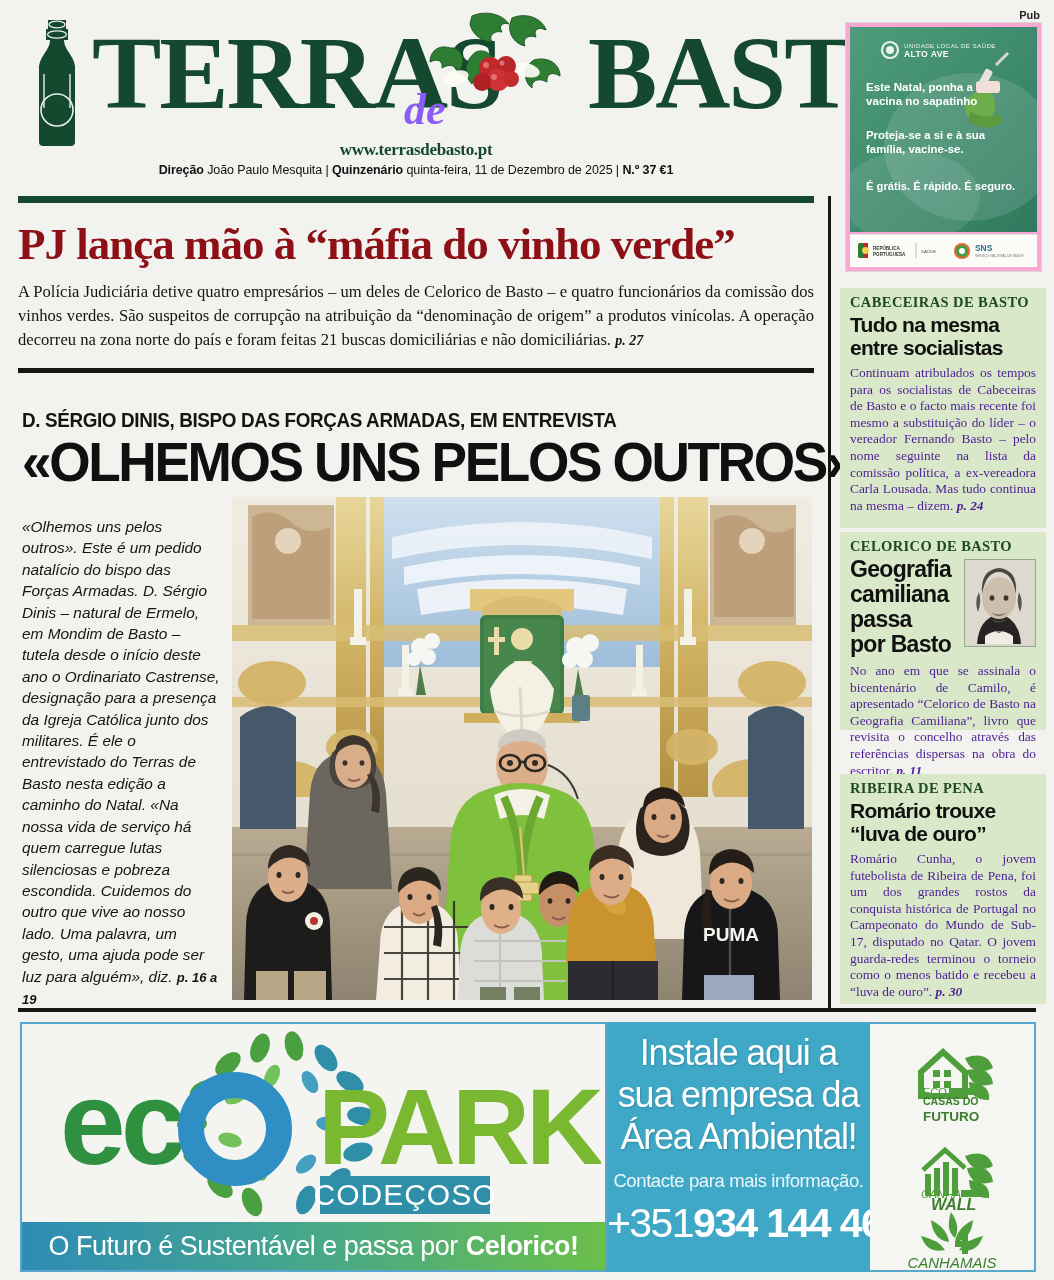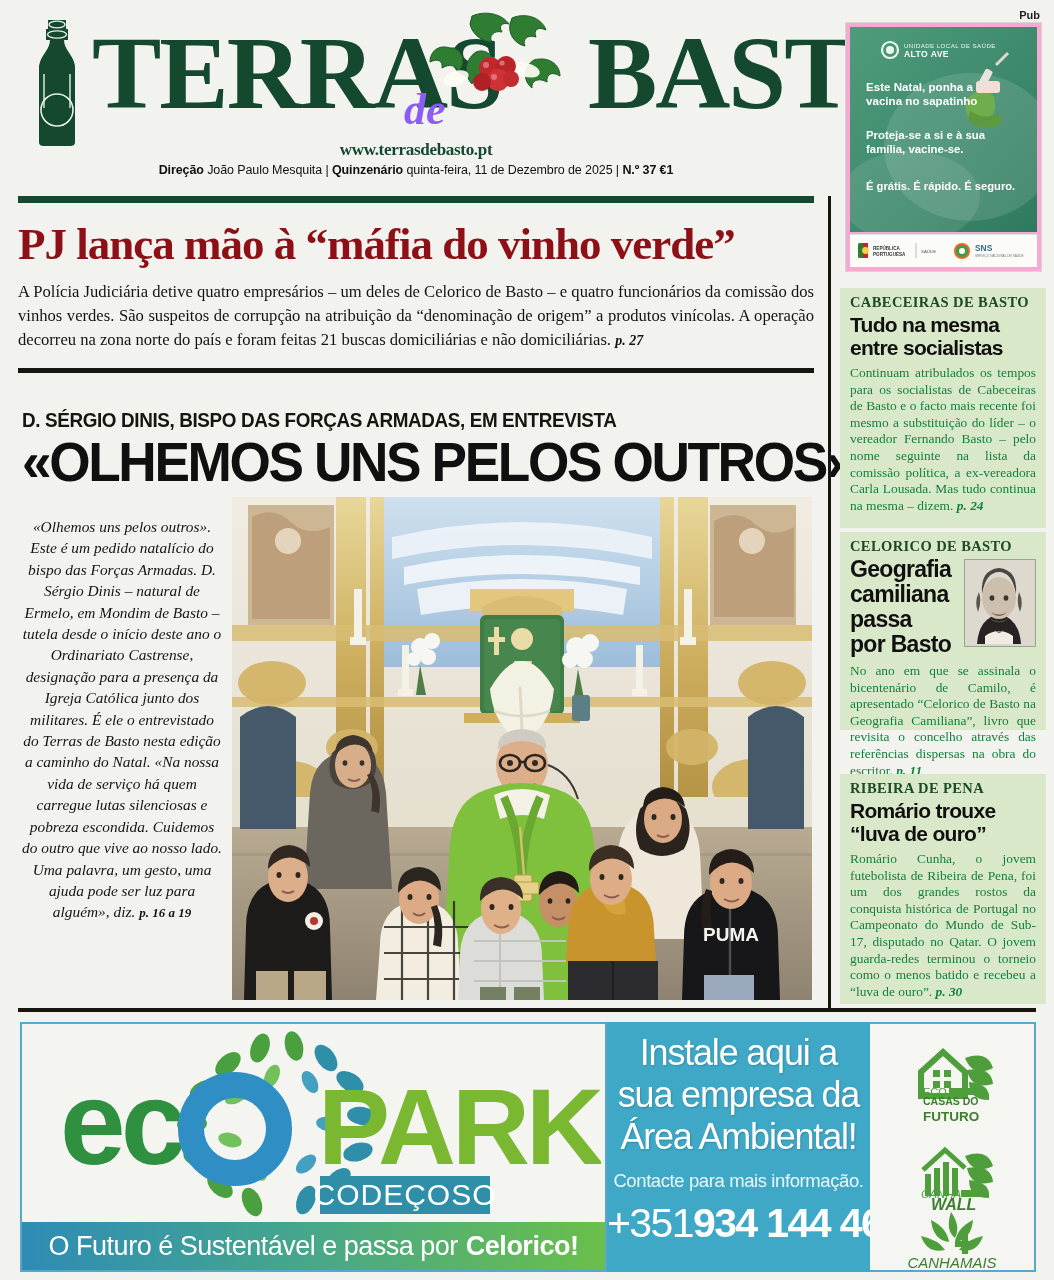--- a/index.html
+++ b/index.html
@@ -64,22 +64,22 @@
   .big-head{
     position:absolute;left:22px;top:432px;width:810px;
     font-family:"Liberation Sans", sans-serif;font-weight:bold;
     font-size:56px;line-height:60px;color:#101010;letter-spacing:-2.5px;
     transform:scaleX(0.95);transform-origin:left center;white-space:nowrap;
   }
 
   
   .lede-col{
     position:absolute;left:22px;top:516px;width:200px;height:490px;
-    font-family:Liberation Serif, serif;font-style:italic;
-    font-size:15.4px;line-height:21.4px;color:#16160f;text-align:center;
+    font-family:Liberation Sans, sans-serif;font-style:italic;
+    font-size:15.4px;line-height:21.4px;color:#16160f;text-align:left;
   }
   .lede-col .ref{font-weight:bold;font-size:13px;}
 
   
   .photo{position:absolute;left:232px;top:497px;width:580px;height:503px;overflow:hidden;background:#b9b2a4;}
   .photo svg{display:block;}
 
   
   .pub-label{
     position:absolute;right:14px;top:9px;font-size:11px;font-weight:bold;color:#222;
@@ -98,21 +98,21 @@
   .side-kicker{
     font-family:"Liberation Serif", serif;font-weight:bold;font-size:14.5px;
     color:#1c4a24;letter-spacing:0.4px;margin:0 0 2px 0;
   }
   .side-head{
     font-family:"Liberation Sans", sans-serif;font-weight:bold;
     font-size:21px;line-height:23px;color:#101010;letter-spacing:-0.7px;margin:0 0 6px 0;
   }
   .side-body{
     font-family:"Liberation Serif", serif;font-size:13.4px;line-height:16.6px;
-    color:#15803d;text-align:justify;margin:0;
+    color:#4c1d95;text-align:justify;margin:0;
   }
   .side-body i{font-weight:bold;font-style:italic;}
   .portrait{
     float:right;width:70px;height:86px;margin:2px 0 3px 7px;
     border:1px solid #9aa78d;overflow:hidden;background:#d7d7ce;
   }
 
   
   .rule-bottom{position:absolute;left:18px;top:1008px;width:1018px;height:4px;background:#17170f;}
   .botad{position:absolute;left:20px;top:1022px;width:1016px;height:250px;display:flex;background:#f2f2ef;}

